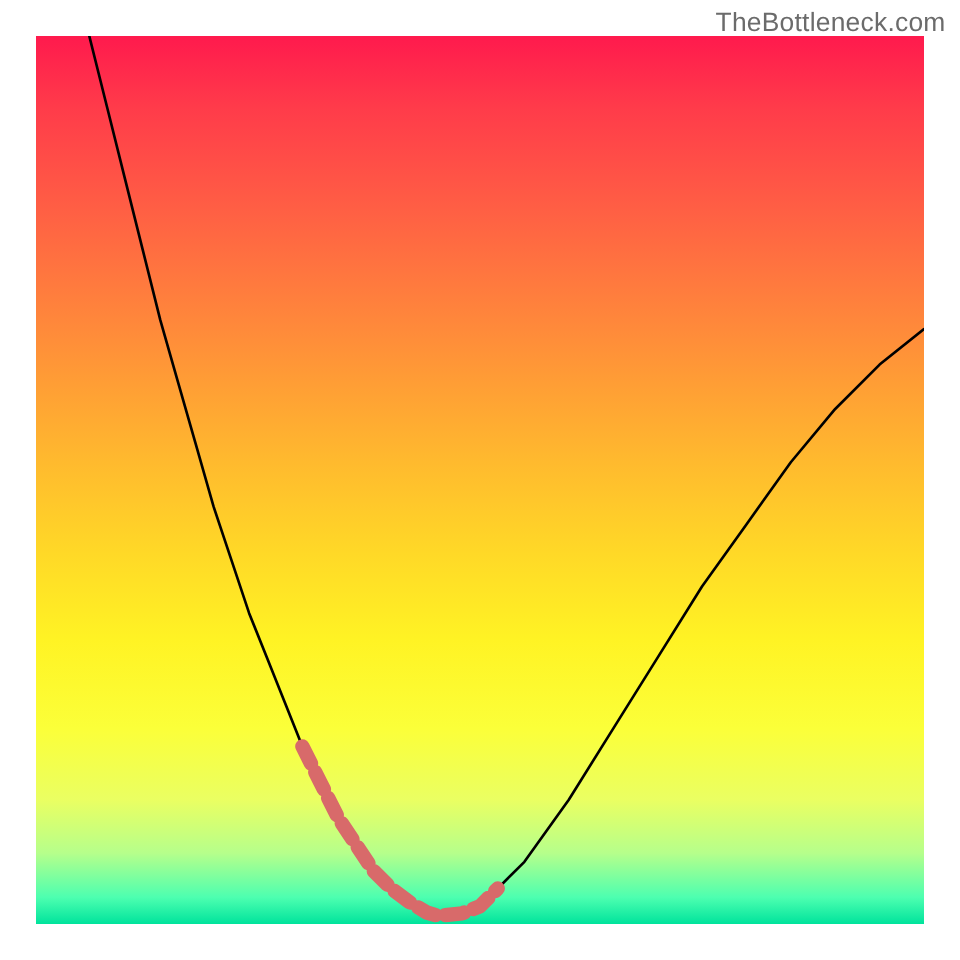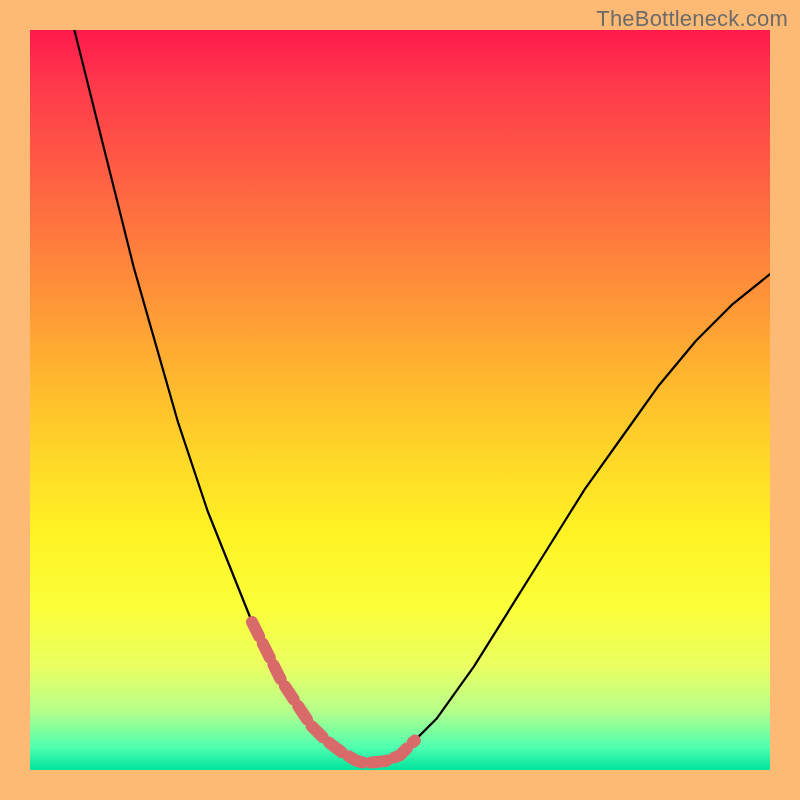--- a/index.html
+++ b/index.html
@@ -8,21 +8,21 @@
     width: 800px;
     height: 800px;
     background: #000;
     font-family: Arial, Helvetica, sans-serif;
     overflow: hidden;
   }
   .stage {
     position: relative;
     width: 800px;
     height: 800px;
-    background: #fdba74;
+    background: #ffffff;
   }
   .plot-area {
     position: absolute;
     left: 30px;
     top: 30px;
     width: 740px;
     height: 740px;
     background: linear-gradient(to bottom,
       #ff1a4d 0%,
       #ff3b4a 8%,

